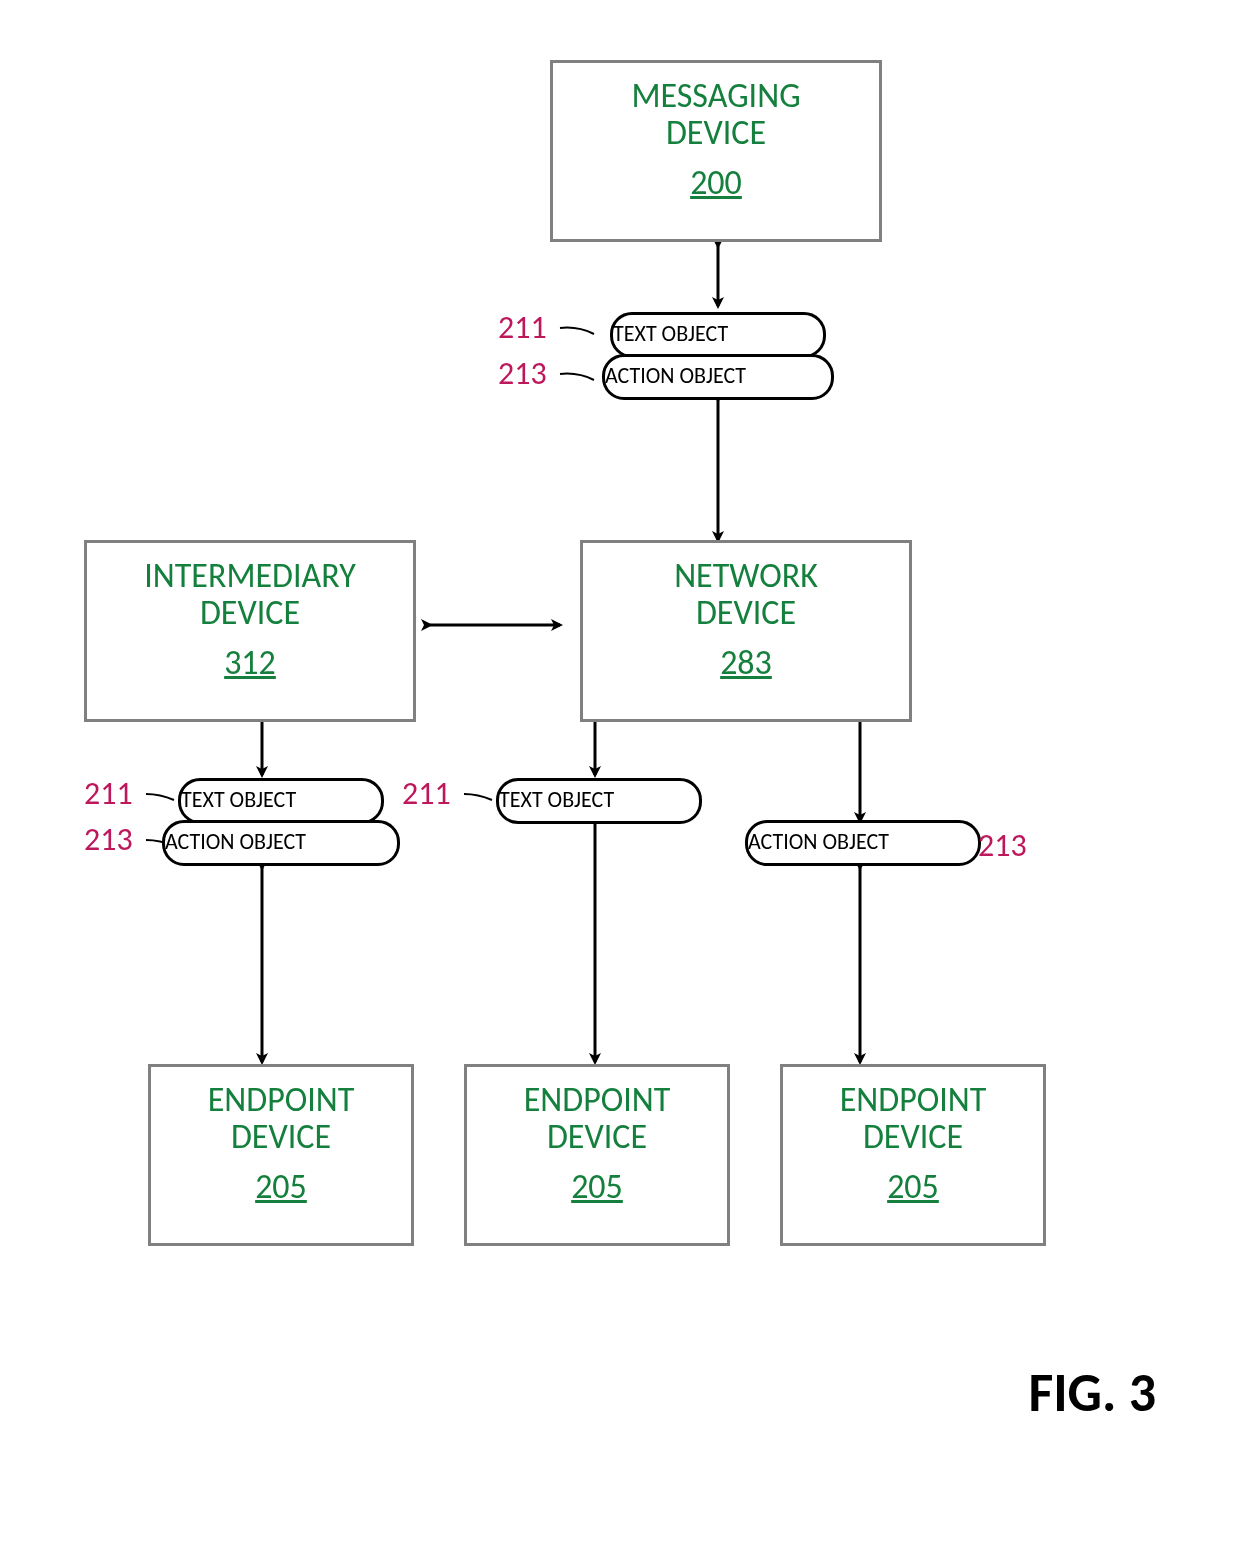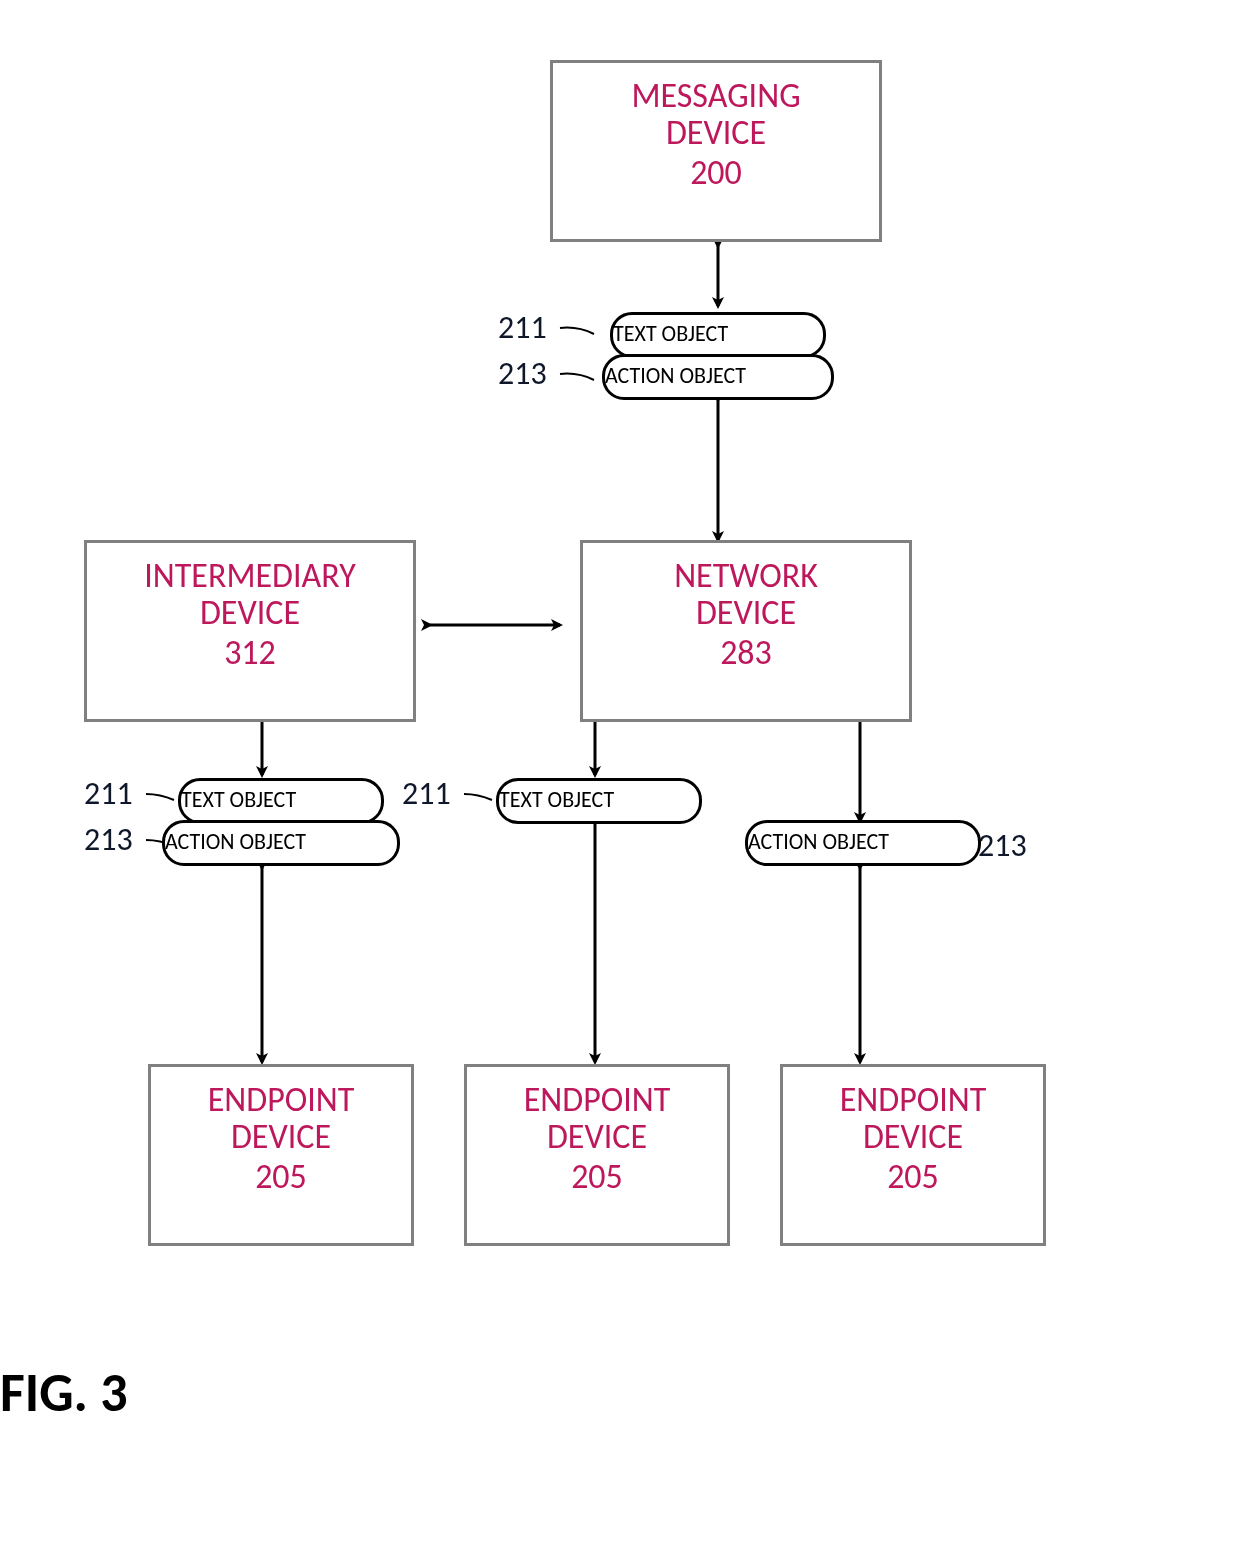--- a/index.html
+++ b/index.html
@@ -1,23 +1,23 @@
 <!DOCTYPE html>
 <html><head>
 <meta charset="utf-8">
 <style>
  html,body{margin:0;padding:0;background:#fff;font-family:"Calibri","Segoe UI",Arial,sans-serif}
  .page{width:1240px;height:1555px;position:relative}
  .diagram{position:absolute;left:80px;top:60px;width:1070px;height:1180px}
- .box{position:absolute;border:3px solid #808080;background:#fff;text-align:center;color:#be185d}
+ .box{position:absolute;border:3px solid #808080;background:#fff;text-align:center;color:#15803d}
  .box .bt{font-size:34px;line-height:1.1;margin-top:14px}
- .box .bn{font-size:34px;margin-top:0}
+ .box .bn{font-size:34px;text-decoration:underline;margin-top:10px}
  .pill{position:absolute;border:3px solid #000;border-radius:22px;background:#fff;font-size:22px;line-height:38px;height:40px}
- .lbl{position:absolute;font-size:32px;color:#0f172a}
- .fig{position:absolute;left:0;width:1156px;top:1360px;text-align:left;font-size:54px;font-weight:600}
+ .lbl{position:absolute;font-size:32px;color:#be185d}
+ .fig{position:absolute;left:0;width:1156px;top:1360px;text-align:right;font-size:54px;font-weight:600}
  svg{position:absolute;left:0;top:0}
 </style>
 </head>
 <body>
 
 <div class="page">
  <div class="diagram">
 
   <svg width="1070" height="1180">
    <defs>

